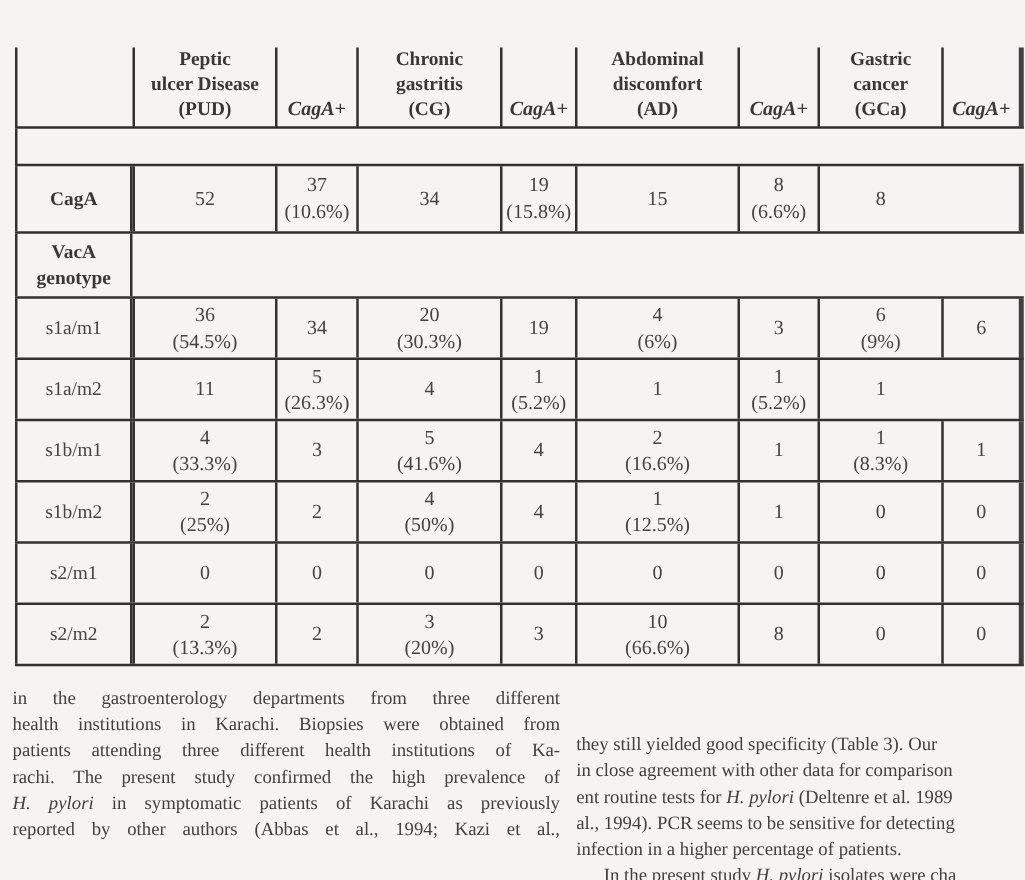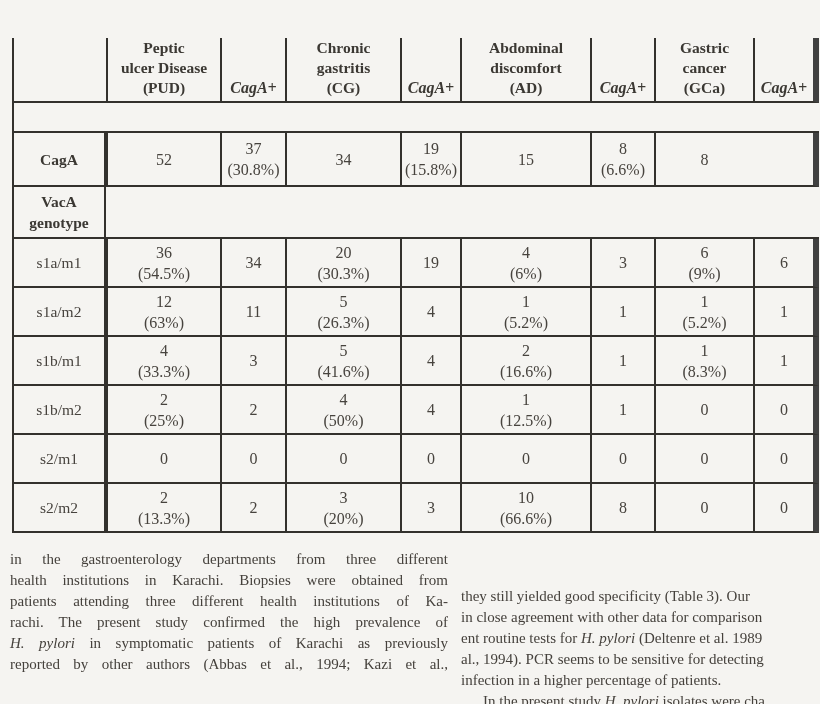--- a/index.html
+++ b/index.html
@@ -20,21 +20,21 @@
     width: 807px;
     font-size: 16px;
     color: #47433e;
   }
   .trow {
     display: grid;
     grid-template-columns: 94px 114px 65px 115px 60px 130px 64px 99px auto;
     border-bottom: 2px solid #33312d;
     box-sizing: border-box;
   }
-  .trow.rb { border-right: 6px solid #404040; }
+  .trow.rb { border-right: 4px solid #404040; }
   .hrow { height: 65px; }
   .hcell {
     border-left: 2px solid #33312d;
     display: flex; flex-direction: column;
     justify-content: flex-end; align-items: center;
     text-align: center;
     font-weight: bold;
     line-height: 20px;
     padding-bottom: 4px;
     font-size: 15.5px;
@@ -100,21 +100,21 @@
     <div class="spacer-row"></div>
 
     <div class="tbody">
         <div class="trow rb">
       <div class="lcell bold">CagA</div>
           <div class="cell">
             <div>52</div>
           </div>
           <div class="cell">
             <div>37</div>
-            <div>(30.8%)</div>
+            <div>(10.6%)</div>
           </div>
           <div class="cell">
             <div>34</div>
           </div>
           <div class="cell">
             <div>19</div>
             <div>(15.8%)</div>
           </div>
           <div class="cell">
             <div>15</div>
@@ -156,24 +156,20 @@
           <div class="cell">
             <div>6</div>
             <div>(9%)</div>
           </div>
           <div class="cell">
             <div>6</div>
           </div>
         </div>
         <div class="trow rb">
       <div class="lcell">s1a/m2</div>
-    <div class="cell">
-            <div>12</div>
-            <div>(63%)</div>
-          </div>
           <div class="cell">
             <div>11</div>
           </div>
           <div class="cell">
             <div>5</div>
             <div>(26.3%)</div>
           </div>
           <div class="cell">
             <div>4</div>
           </div>

